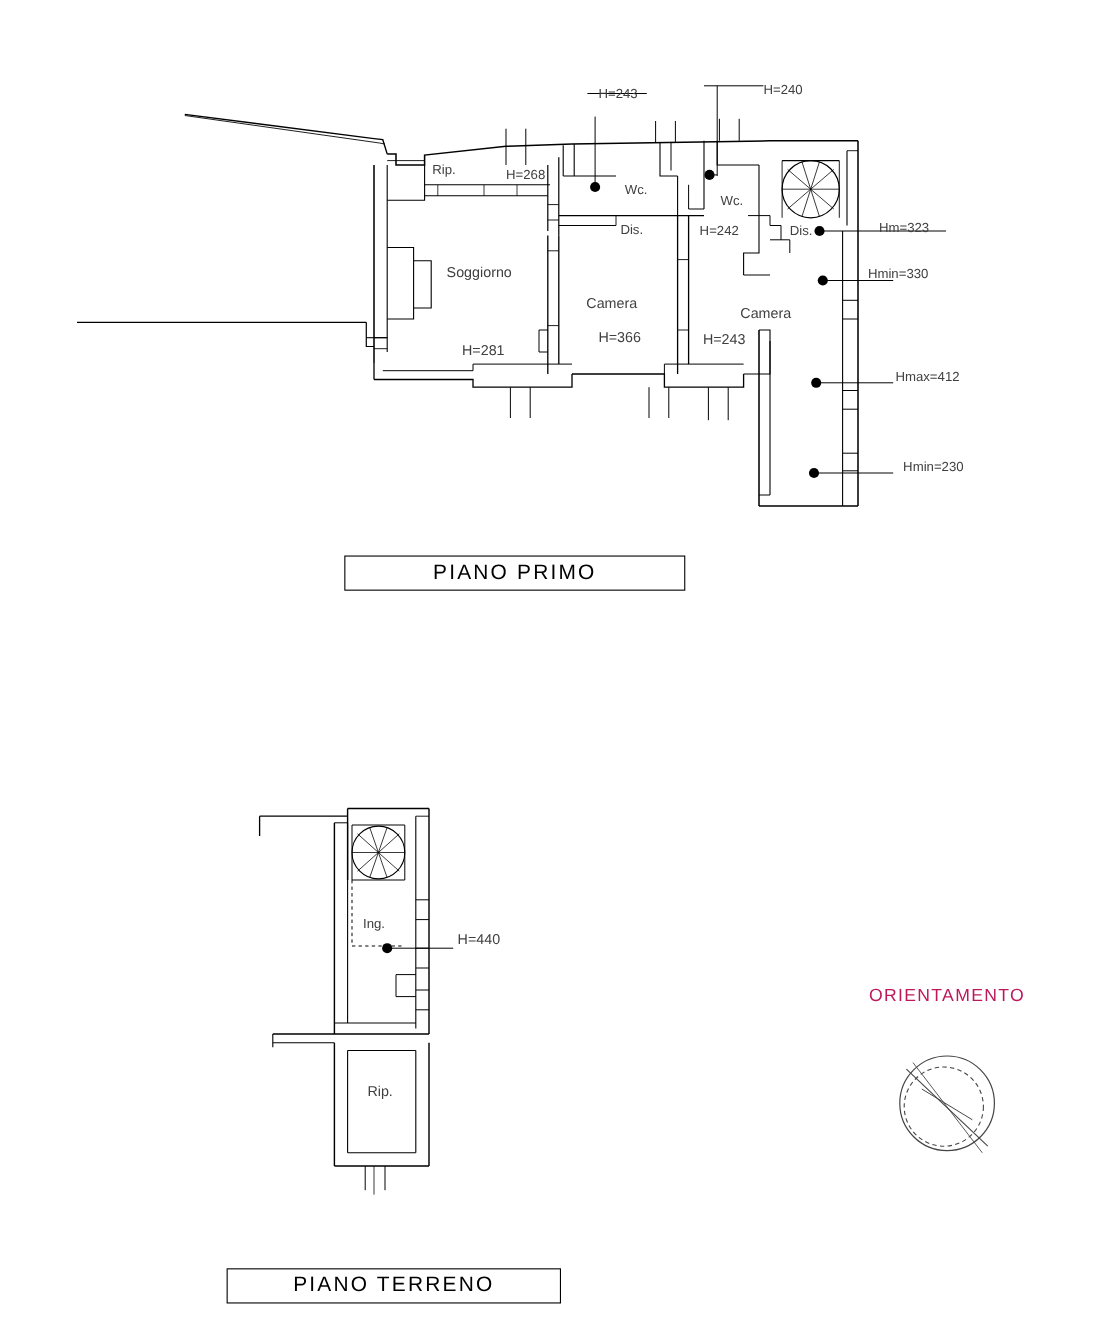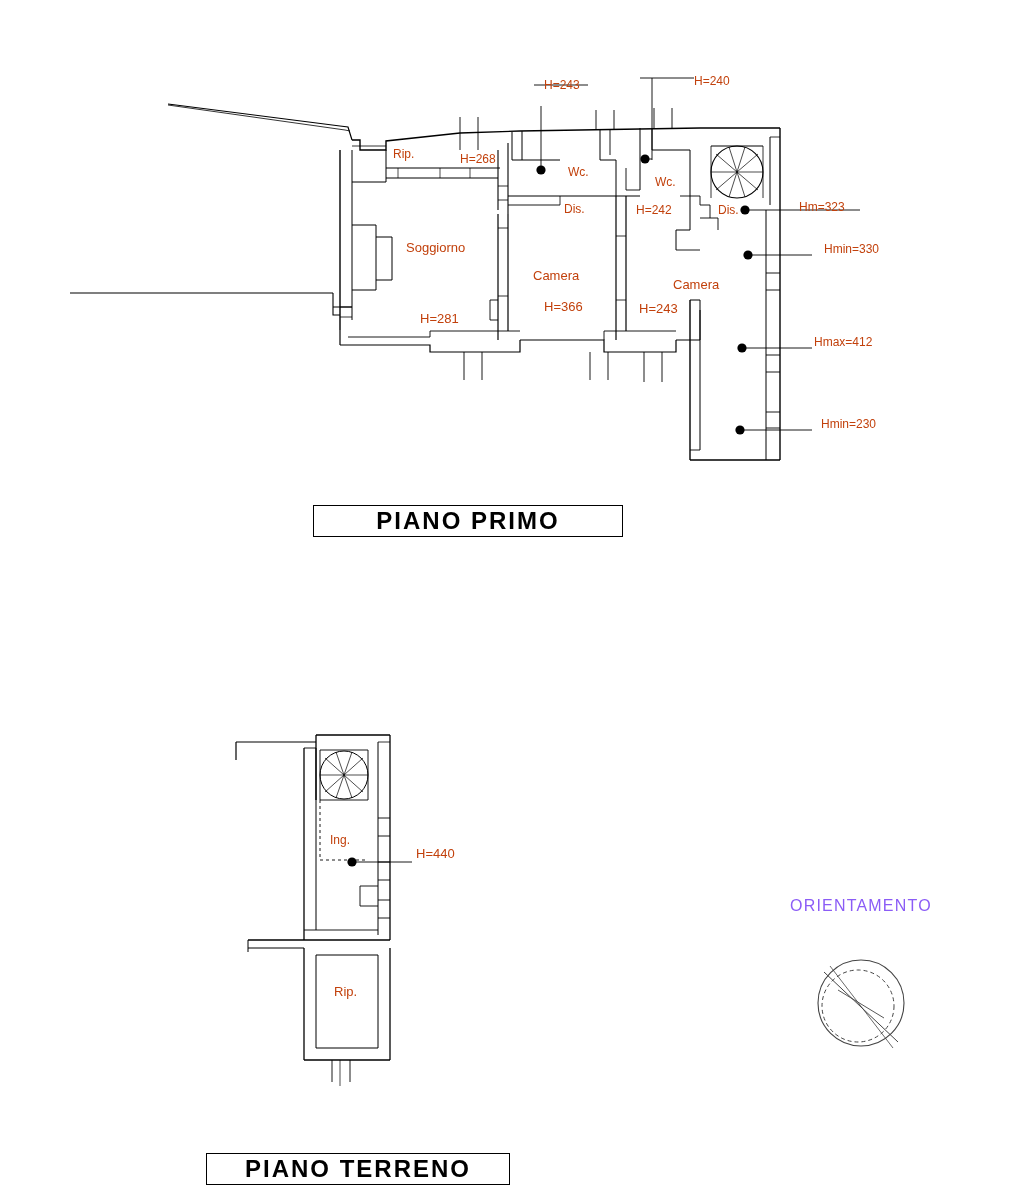--- a/index.html
+++ b/index.html
@@ -25,40 +25,39 @@
     position: absolute;
     left: 0; top: 0;
     width: 1017px;
     height: 1200px;
   }
   .lbl {
     position: absolute;
     font-size: 13px;
     line-height: 14px;
     white-space: nowrap;
-    color: #c2410c;
+    color: #404040;
   }
   .lbl.small { font-size: 12px; }
   .title-box {
     position: absolute;
     border: 1.3px solid #000;
     background: #fff;
     display: flex;
     align-items: center;
     justify-content: center;
     letter-spacing: 2px;
-    font-size: 24px;
+    font-size: 19px;
     font-family: "Liberation Sans", sans-serif;
-    font-weight: bold;
   }
   .orient-label {
     position: absolute;
     font-size: 16px;
     letter-spacing: 1.2px;
-    color: #8b5cf6;
+    color: #be185d;
     white-space: nowrap;
   }
 </style>
 </head>
 <body>
 
 <div class="sheet">
 
   <svg class="plan" viewBox="0 0 1017 1200" xmlns="http://www.w3.org/2000/svg">
     <g stroke="#000" fill="none" stroke-width="1.2">
@@ -251,21 +250,21 @@
   <div class="lbl small" style="left:460px; top:152px;">H=268</div>
 
   <div class="lbl small" style="left:568px; top:165px;">Wc.</div>
   <div class="lbl small" style="left:655px; top:175px;">Wc.</div>
 
   <div class="lbl small" style="left:564px; top:202px;">Dis.</div>
   <div class="lbl small" style="left:636px; top:203px;text-align:center;">H=242</div>
   <div class="lbl small" style="left:718px; top:203px;">Dis.</div>
 
   <div class="lbl small" style="left:799px; top:200px;text-align:center;">Hm=323</div>
-  <div class="lbl small" style="left:824px; top:242px;text-align:center;">Hmin=330</div>
+  <div class="lbl small" style="left:789px; top:242px;text-align:center;">Hmin=330</div>
   <div class="lbl small" style="left:814px; top:335px;">Hmax=412</div>
   <div class="lbl small" style="left:821px; top:417px;">Hmin=230</div>
 
   <div class="lbl" style="left:406px; top:241px;">Soggiorno</div>
   <div class="lbl" style="left:420px; top:272px;margin-top:40px;">H=281</div>
 
   <div class="lbl" style="left:533px; top:269px;">Camera</div>
   <div class="lbl" style="left:544px; top:300px;">H=366</div>
 
   <div class="lbl" style="left:673px; top:278px;">Camera</div>

